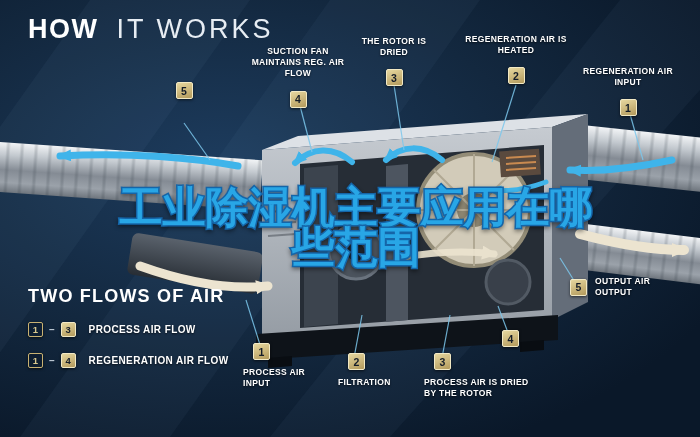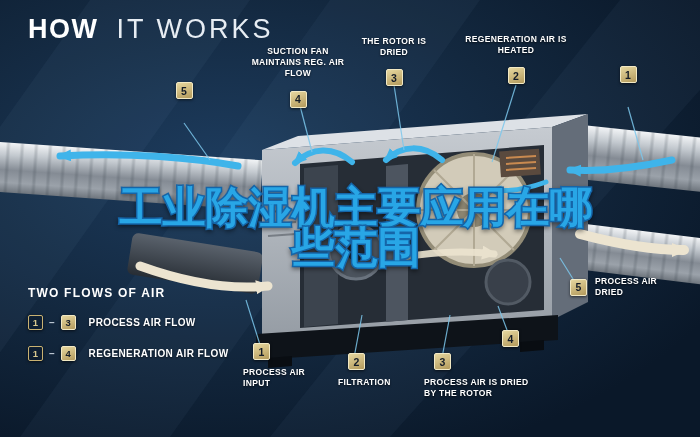--- a/index.html
+++ b/index.html
@@ -29,21 +29,21 @@
   .rowco.top-align { align-items:flex-start; }
 
   .badge { width:17px; height:17px; display:flex; align-items:center; justify-content:center;
            background:linear-gradient(160deg,#e6d79f,#b39a5c);
            border:1px solid #f2e9c4; border-radius:2px;
            color:#141c28; font-size:10.5px; font-weight:800;
            box-shadow:0 1px 3px rgba(0,0,0,.6); flex:0 0 auto; }
   .badge.outline { background:rgba(10,20,35,.35); color:#d8c88e; border-color:#c9b272; }
 
   .legend { position:absolute; left:28px; top:286px; z-index:5; }
-  .legend-title { color:#fff; font-size:12px; font-weight:800; letter-spacing:1.2px; margin-bottom:15px; }
+  .legend-title { color:#fff; font-size:18px; font-weight:800; letter-spacing:1.2px; margin-bottom:15px; }
   .legend-row { display:flex; align-items:center; gap:6px; margin-bottom:16px; }
   .legend-row .badge { width:15px; height:15px; font-size:9.5px; }
   .legend-sep { color:#bfcad6; font-size:10px; font-weight:700; }
   .legend-label { color:#fff; font-size:10px; font-weight:700; letter-spacing:.4px; margin-left:7px;
                   text-shadow:0 1px 2px rgba(0,0,0,.65); }
 
   .cn-text { font-family:"DejaVu Sans","Liberation Sans",sans-serif; font-size:43px; font-weight:700;
              fill:#28a6e6; stroke:#1565a8; stroke-width:3px; paint-order:stroke;
              text-anchor:middle; filter:drop-shadow(0 2px 2px rgba(0,0,0,.45)); }
 </style>
@@ -195,26 +195,27 @@
     <div class="co-label">THE ROTOR IS DRIED</div>
     <div class="badge">3</div>
   </div>
 
   <div class="callout col" style="left:460px; top:34px; width:112px;">
     <div class="co-label">REGENERATION AIR IS HEATED</div>
     <div class="badge">2</div>
   </div>
 
   <div class="callout col" style="left:572px; top:66px; width:112px;">
+    <div class="co-label">REGENERATION AIR INPUT</div>
     <div class="badge">1</div>
   </div>
 
   <div class="callout rowco" style="left:570px; top:276px; width:120px;">
     <div class="badge">5</div>
-    <div class="co-label" style="width:72px;">PROCESS AIR DRIED</div>
+    <div class="co-label" style="width:72px;">OUTPUT AIR OUTPUT</div>
   </div>
 
   <div class="callout rowco top-align" style="left:502px; top:330px; width:150px;">
     <div class="badge">4</div>
   </div>
 
   <div class="callout col-down" style="left:424px; top:353px; width:112px;">
     <div class="badge">3</div>
     <div class="co-label">PROCESS AIR IS DRIED BY THE ROTOR</div>
   </div>

